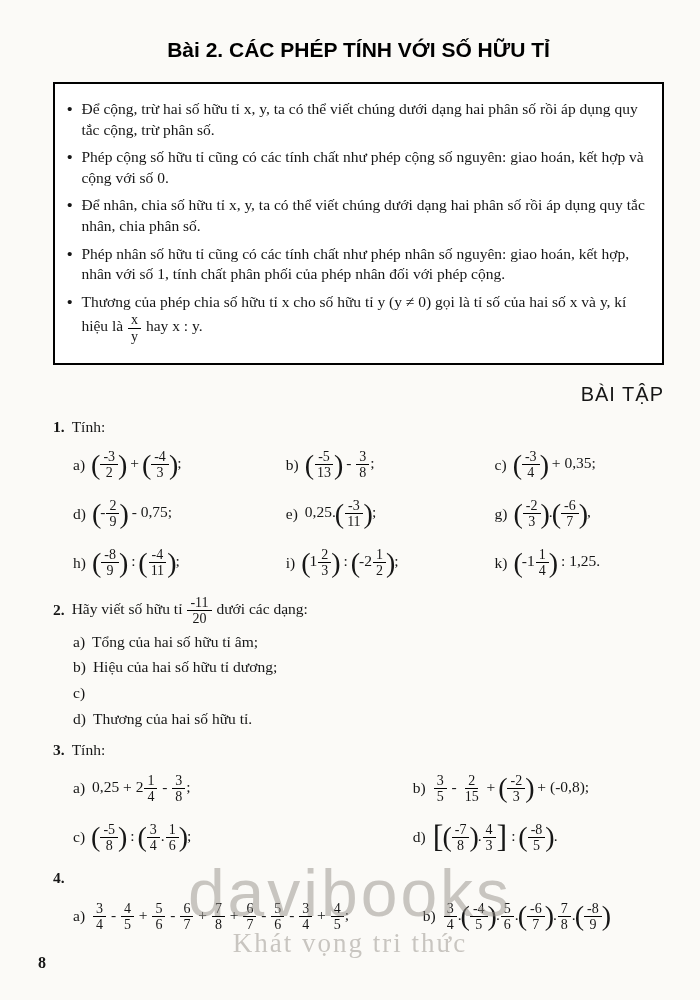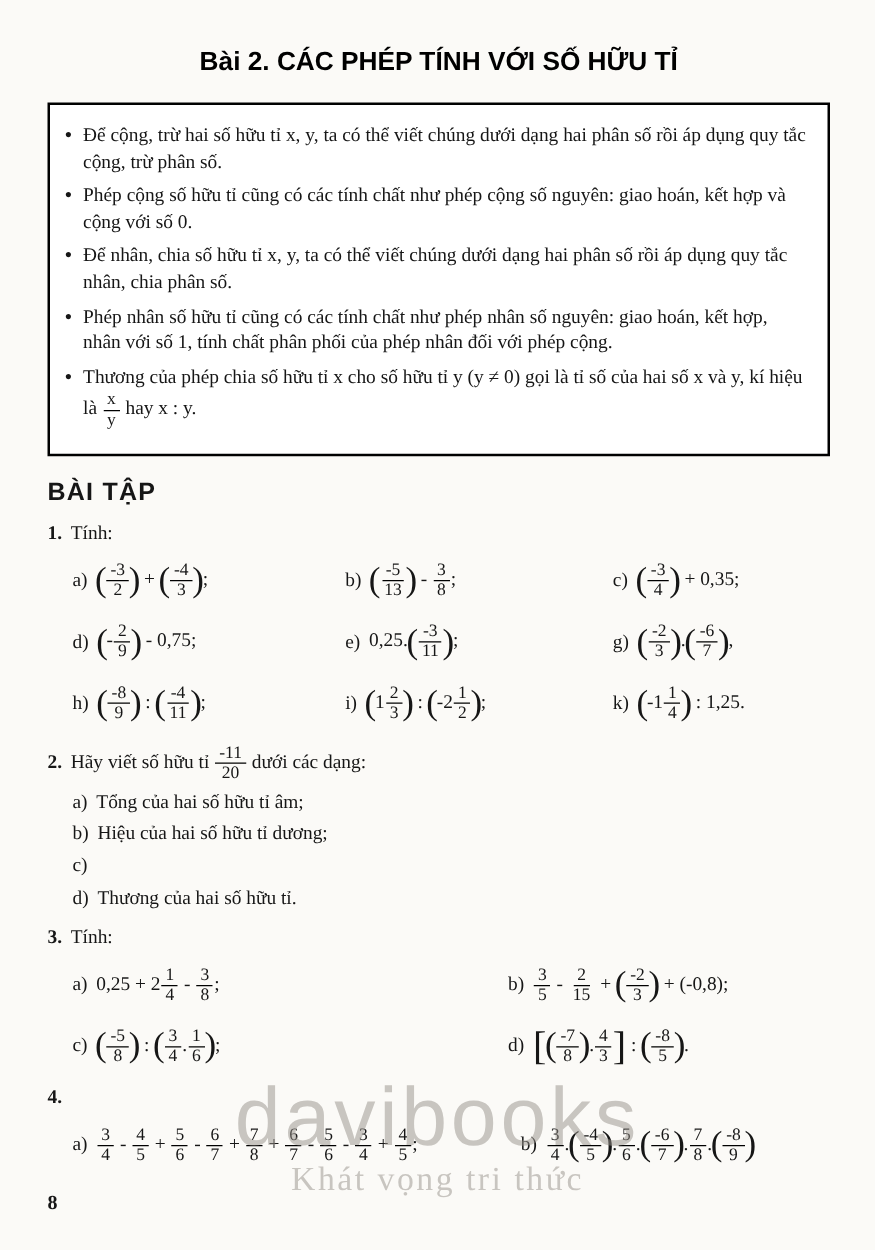--- a/index.html
+++ b/index.html
@@ -4,33 +4,33 @@
 <style>
   *{box-sizing:border-box;margin:0;padding:0;}
   html,body{width:700px;height:1000px;}
   body{
     background:#fbfaf7;
     font-family:"Liberation Serif",serif;
     color:#161616;
     position:relative;
     overflow:hidden;
   }
-  .page{position:absolute;inset:0;padding:26px 36px 0 38px;}
+  .page{position:absolute;inset:0;padding:26px 36px 0 38px;margin-left:15px;}
   .title{
     font-family:"Liberation Sans",sans-serif;
     font-weight:bold;font-size:21px;text-align:center;
     margin:12px 0 20px;color:#000;
   }
   .theory{border:2px solid #000;padding:8px 14px 12px 12px;margin-bottom:16px;background:#fff;}
   .theory ul{list-style:none;}
   .theory li{display:flex;gap:9px;font-size:15.5px;line-height:1.33;margin:7px 0;}
   .bullet-dot{font-weight:bold;line-height:1.33;}
   .section-title{
     font-family:"Liberation Sans",sans-serif;
-    font-size:20px;font-weight:bold;text-align:left;
+    font-size:20px;font-weight:normal;text-align:right;
     letter-spacing:1px;margin:18px 0 12px;
   }
   .prob{font-size:15.5px;margin-top:8px;}
   .prob-head{display:flex;gap:7px;align-items:center;}
   .prob-num{font-weight:bold;}
   .grid3{display:grid;grid-template-columns:1.08fr 1.06fr .86fr;row-gap:9px;padding:9px 0 4px 20px;}
   .grid2{display:grid;grid-template-columns:1.15fr .85fr;row-gap:9px;padding:9px 0 4px 20px;}
   .item{display:flex;align-items:center;gap:7px;min-height:40px;}
   .subs{padding:3px 0 2px 20px;}
   .subs .sub-item{display:flex;gap:7px;line-height:1.65;}

